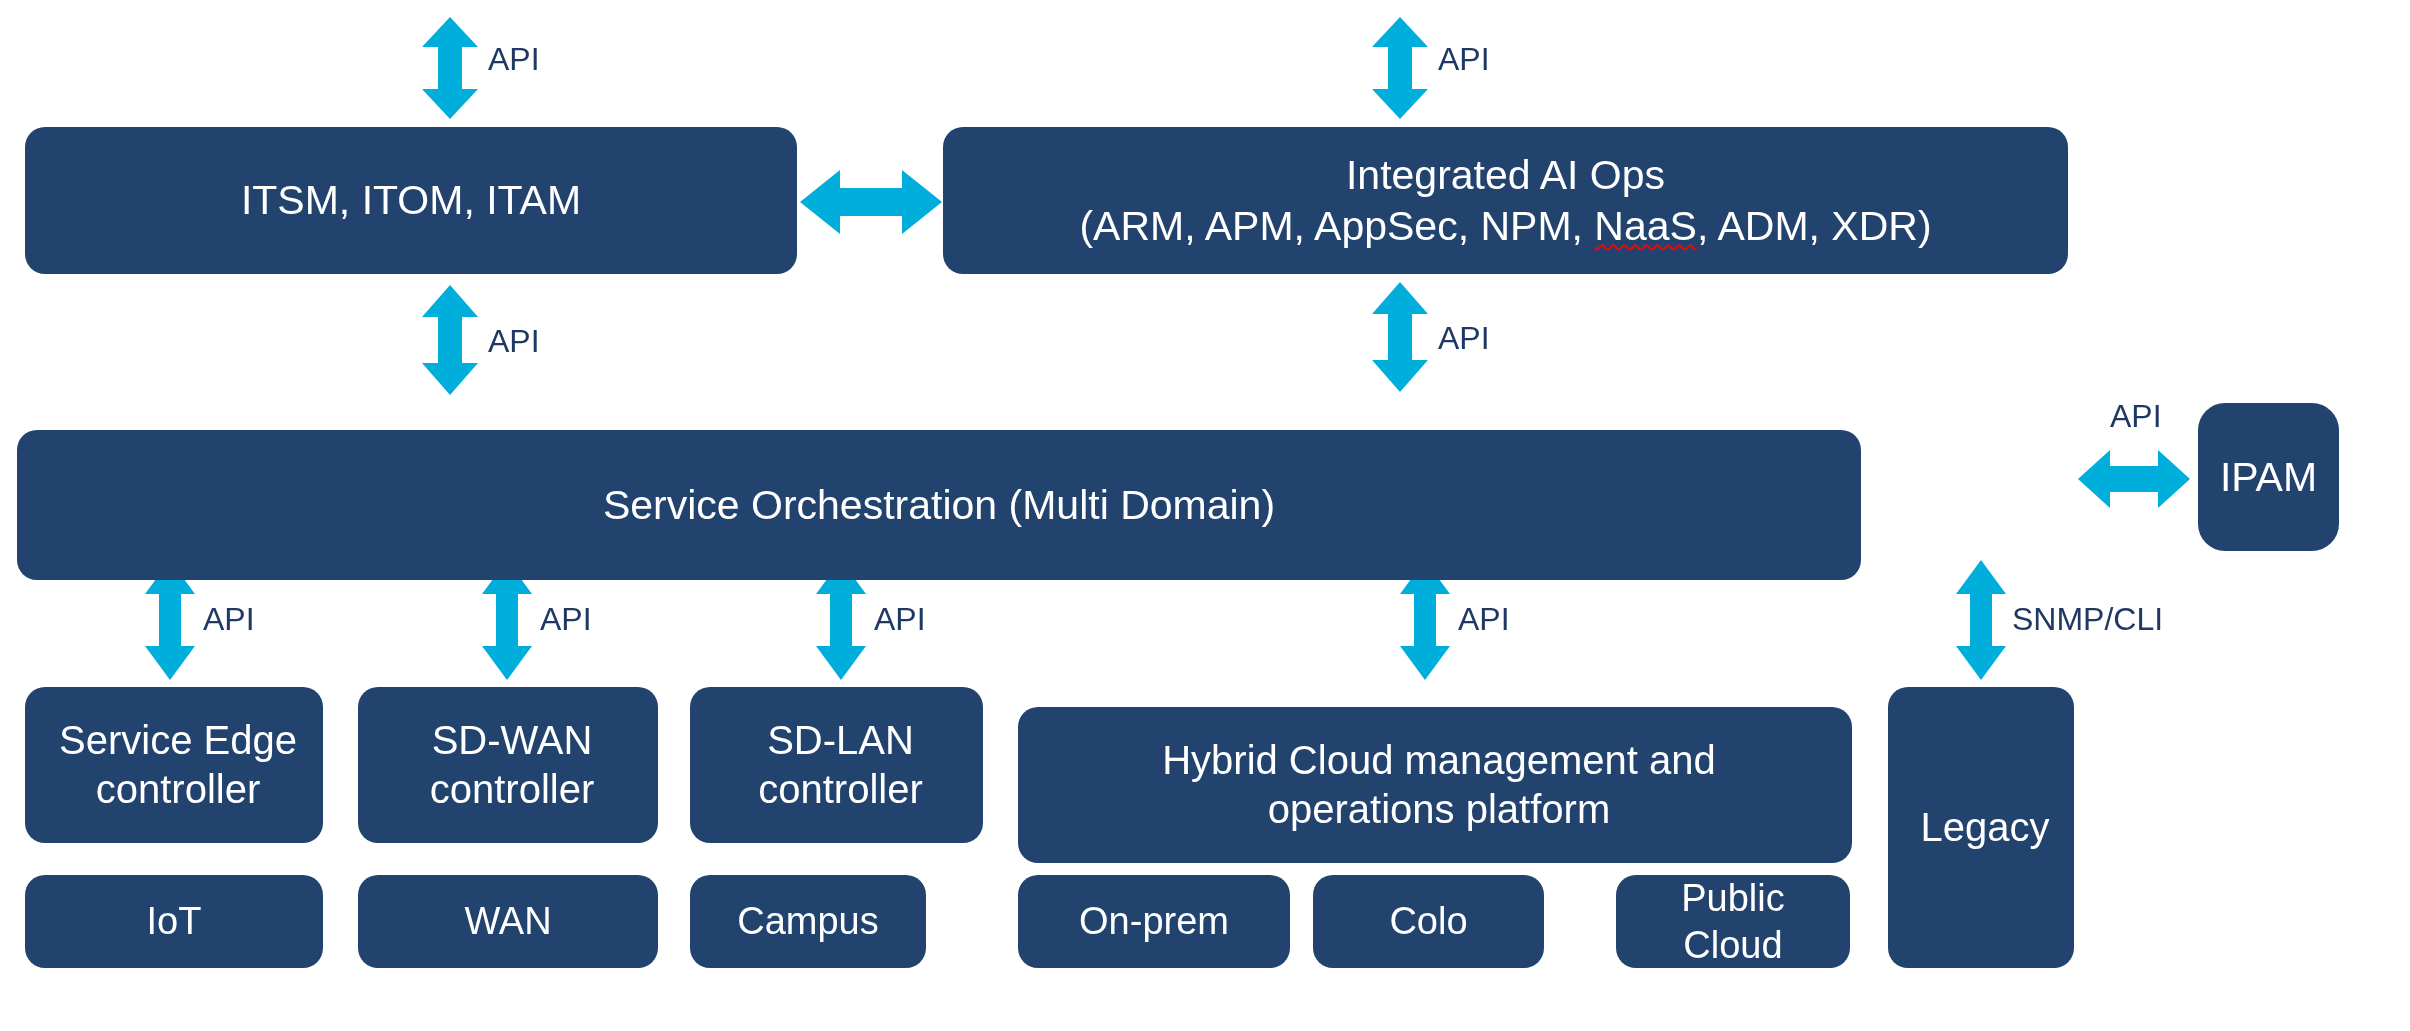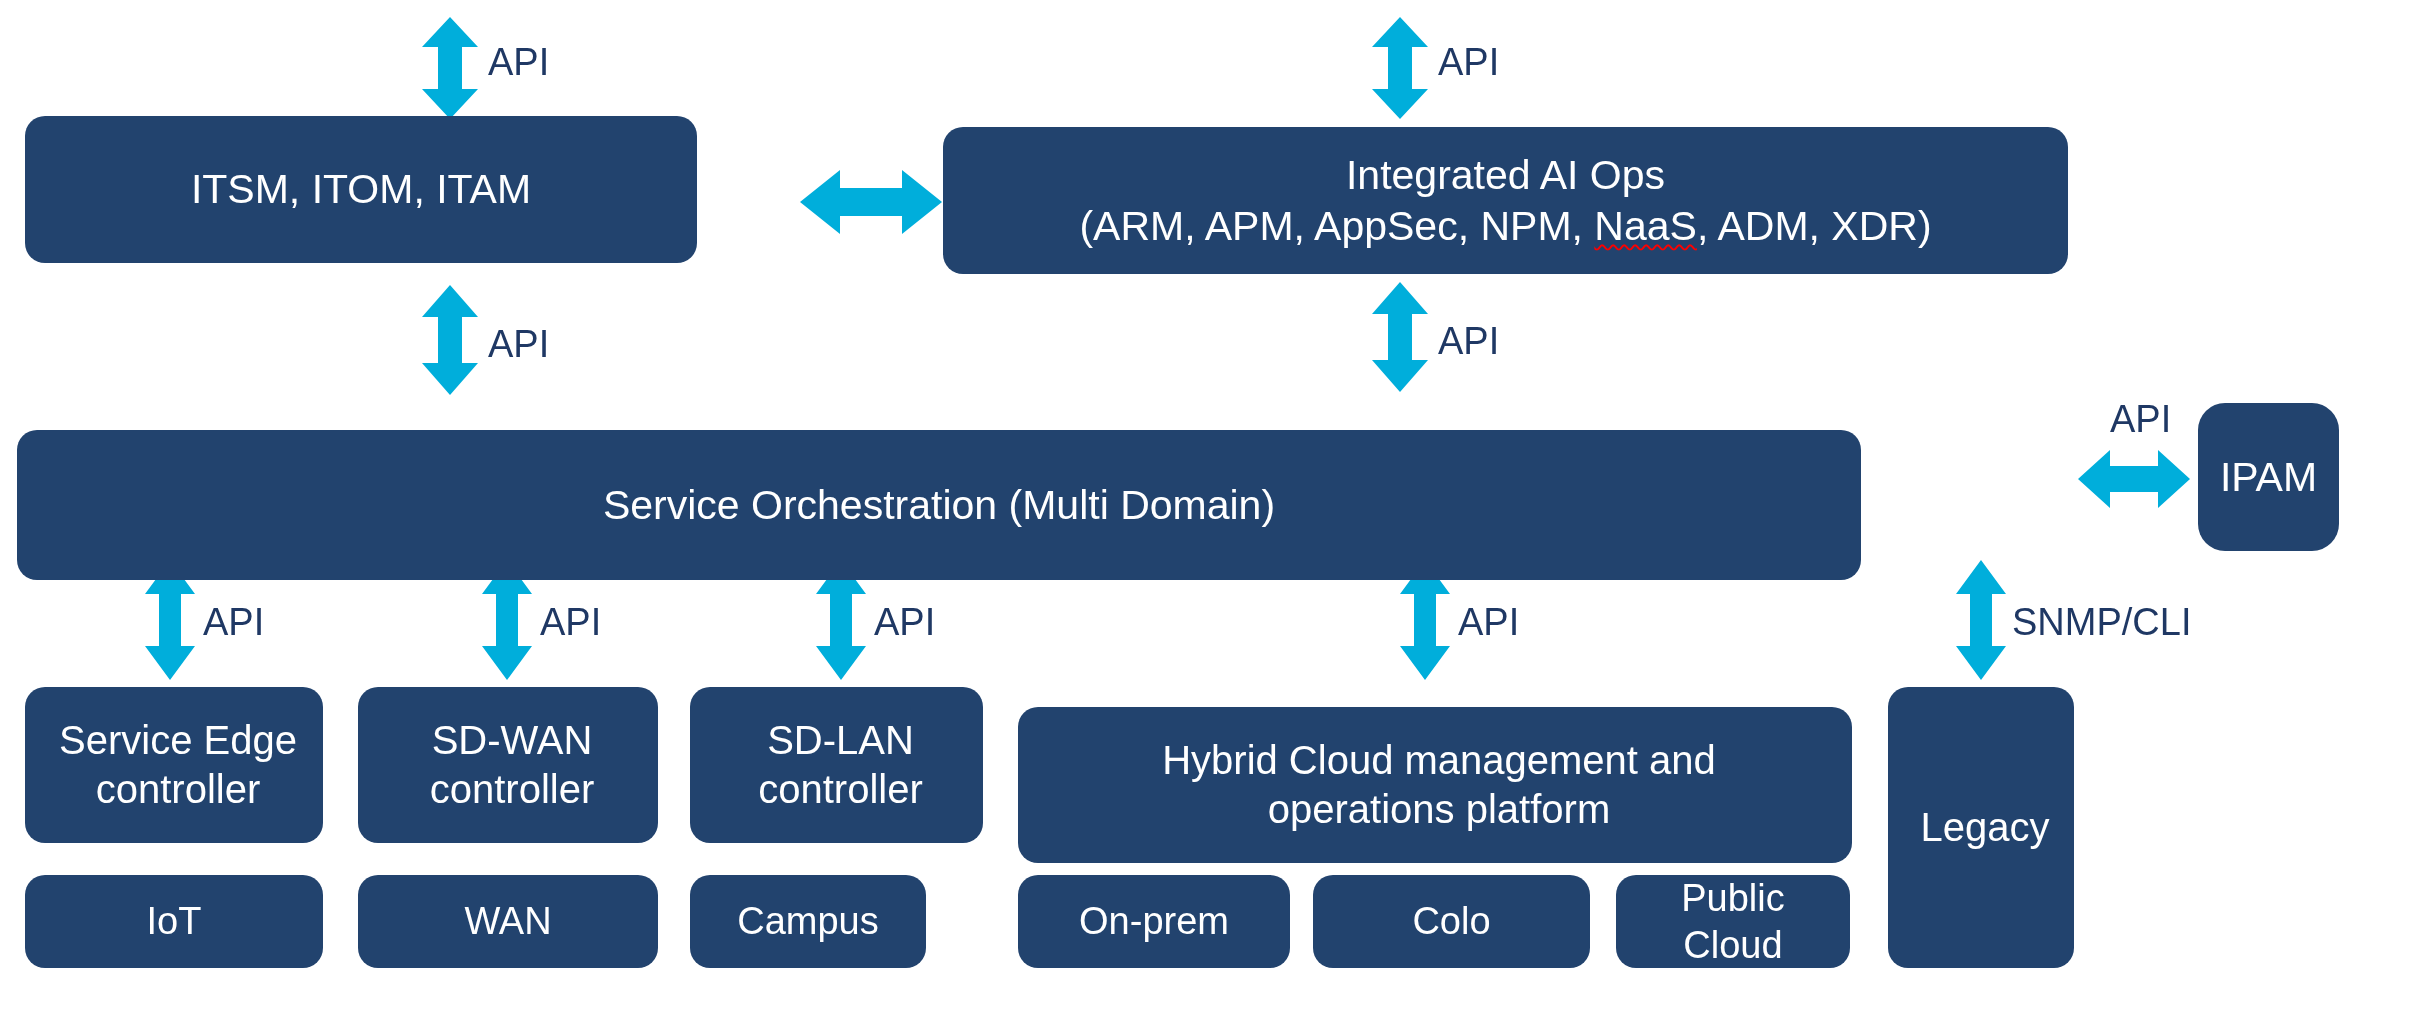--- a/index.html
+++ b/index.html
@@ -41,21 +41,21 @@
 
   
   .f-38 { font-size: 38px; }
   .f-40 { font-size: 40px; padding-left: 18px; }
   .f-41 { font-size: 41px; }
 
   
   .arrow-label {
     position: absolute;
     color: #1F3864;
-    font-size: 38px;
+    font-size: 32px;
     line-height: 1;
     white-space: nowrap;
   }
 
   
   .arrow {
     position: absolute;
   }
   .arrow svg { display: block; overflow: visible; }
 </style>
@@ -133,21 +133,21 @@
   </div>
   <div class="arrow-label" style="left:1458px; top:603px;">API</div>
 
   <div class="arrow" style="left:1956px; top:560px;">
     <svg width="50" height="120" viewBox="0 0 50 120" aria-hidden="true">
       <polygon points="25,0 50,34 36,34 36,86 50,86 25,120 0,86 14,86 14,34 0,34" fill="#00AEDB"></polygon>
     </svg>
   </div>
   <div class="arrow-label" style="left:2012px; top:603px;">SNMP/CLI</div>
 
-  <div class="box f-41" style="left:25px; top:116px; width:672px; height:147px;">
+  <div class="box f-41" style="left:25px; top:127px; width:772px; height:147px;">
     <span class="label">ITSM, ITOM, ITAM</span>
   </div>
 
   <div class="box f-41" style="left:943px; top:127px; width:1125px; height:147px;">
     <span class="label"><span>Integrated AI Ops</span><br><span>(ARM, APM, AppSec, NPM, </span><span style="text-decoration: underline wavy #FF0000; text-decoration-thickness:2px; text-underline-offset:4px;">NaaS</span><span>, ADM, XDR)</span></span>
   </div>
 
   <div class="box f-41" style="left:17px; top:402px; width:1844px; height:150px;margin-top:28px;">
     <span class="label">Service Orchestration (Multi Domain)</span>
   </div>
@@ -189,21 +189,21 @@
   </div>
 
   <div class="box f-38" style="left:690px; top:875px; width:236px; height:93px;">
     <span class="label">Campus</span>
   </div>
 
   <div class="box f-38" style="left:1018px; top:875px; width:272px; height:93px;">
     <span class="label">On-prem</span>
   </div>
 
-  <div class="box f-38" style="left:1313px; top:875px; width:277px; height:93px;">
+  <div class="box f-38" style="left:1313px; top:875px; width:231px; height:93px;">
     <span class="label">Colo</span>
   </div>
 
   <div class="box f-38" style="left:1616px; top:875px; width:234px; height:93px;">
     <span class="label">Public
 Cloud</span>
   </div>
 
 </div>
 

